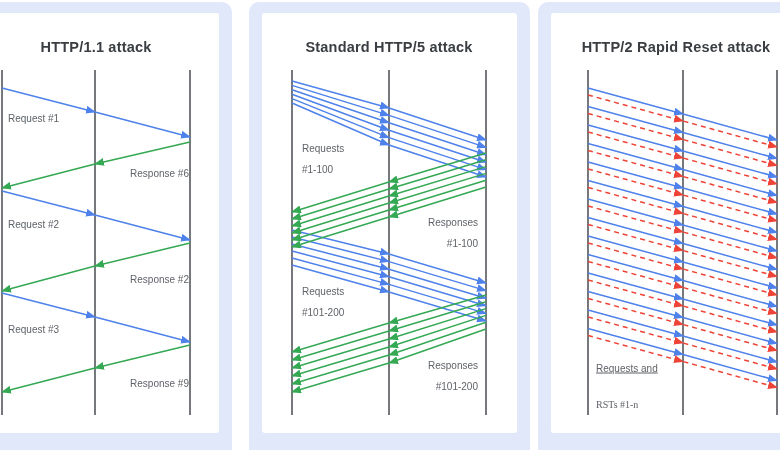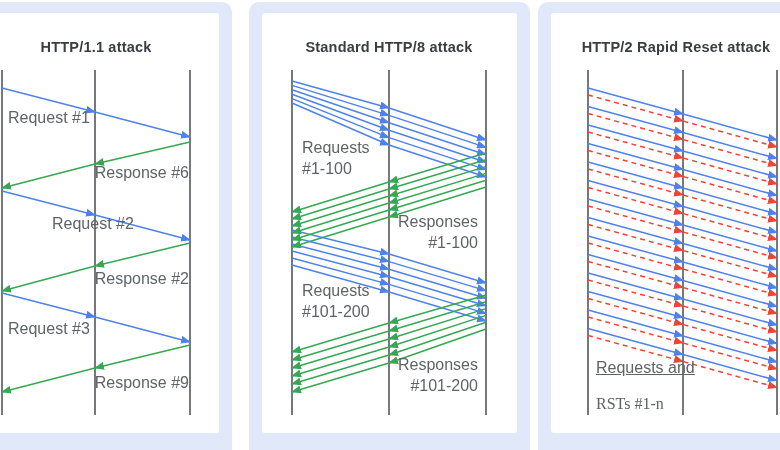--- a/index.html
+++ b/index.html
@@ -24,38 +24,38 @@
     font-size:14.5px;font-weight:bold;letter-spacing:.2px;
     color:var(--title_text,#3a3d41);z-index:3;
   }
   #title1{left:-34px}
   #title2{left:259px}
   #title3{left:546px}
   #overlay{position:absolute;left:0;top:0;z-index:2;}
   #labels{position:absolute;left:0;top:0;width:780px;height:450px;z-index:4;pointer-events:none;}
   .lbl{
     position:absolute;transform:translateY(-50%);
-    font-size:16px;color:var(--label_text,#5f6368);white-space:nowrap;
+    font-size:10px;color:var(--label_text,#5f6368);white-space:nowrap;
   }
 </style>
 </head>
 <body>
 
 <div class="card" id="card1">
   <div class="inner"></div>
 </div>
 <div class="card" id="card2">
   <div class="inner"></div>
 </div>
 <div class="card" id="card3">
   <div class="inner"></div>
 </div>
 
 <div class="title" id="title1">HTTP/1.1 attack</div>
-<div class="title" id="title2">Standard HTTP/8 attack</div>
+<div class="title" id="title2">Standard HTTP/5 attack</div>
 <div class="title" id="title3">HTTP/2 Rapid Reset attack</div>
 
 <svg id="overlay" width="780" height="450" viewBox="0 0 780 450">
   <defs id="overlay-defs">
       <marker id="m_request_blue" markerWidth="10" markerHeight="8" refX="9" refY="4" orient="auto" markerUnits="userSpaceOnUse">
         <path d="M0,0 L10,4 L0,8 Z" fill="#4e82ea"></path>
       </marker>
       <marker id="m_response_green" markerWidth="10" markerHeight="8" refX="9" refY="4" orient="auto" markerUnits="userSpaceOnUse">
         <path d="M0,0 L10,4 L0,8 Z" fill="#34a853"></path>
       </marker>
@@ -128,21 +128,21 @@
     <polyline points="588,261.5 683,287.5 777,313.5" fill="none" stroke="#ee4437" stroke-width="1.5" marker-mid="url(#m_rst_red)" marker-end="url(#m_rst_red)" stroke-dasharray="5 4"></polyline>
     <polyline points="588,280 683,306 777,332" fill="none" stroke="#ee4437" stroke-width="1.5" marker-mid="url(#m_rst_red)" marker-end="url(#m_rst_red)" stroke-dasharray="5 4"></polyline>
     <polyline points="588,298.5 683,324.5 777,350.5" fill="none" stroke="#ee4437" stroke-width="1.5" marker-mid="url(#m_rst_red)" marker-end="url(#m_rst_red)" stroke-dasharray="5 4"></polyline>
     <polyline points="588,317 683,343 777,369" fill="none" stroke="#ee4437" stroke-width="1.5" marker-mid="url(#m_rst_red)" marker-end="url(#m_rst_red)" stroke-dasharray="5 4"></polyline>
     <polyline points="588,335.5 683,361.5 777,387.5" fill="none" stroke="#ee4437" stroke-width="1.5" marker-mid="url(#m_rst_red)" marker-end="url(#m_rst_red)" stroke-dasharray="5 4"></polyline>
   </svg>
 
 <div id="labels">
     <div class="lbl" style="top: 118px; left: 8px;">Request #1</div>
     <div class="lbl" style="top: 173px; right: 591px;">Response #6</div>
-    <div class="lbl" style="top: 224px; left: 8px; margin-left: 44px;">Request #2</div>
+    <div class="lbl" style="top: 224px; left: 8px;">Request #2</div>
     <div class="lbl" style="top: 279px; right: 591px;">Response #2</div>
     <div class="lbl" style="top: 329px; left: 8px;">Request #3</div>
     <div class="lbl" style="top: 383px; right: 591px;">Response #9</div>
     <div class="lbl" style="top: 148px; left: 302px;">Requests</div>
     <div class="lbl" style="top: 169px; left: 302px;">#1-100</div>
     <div class="lbl" style="top: 222px; right: 302px;">Responses</div>
     <div class="lbl" style="top: 243px; right: 302px;">#1-100</div>
     <div class="lbl" style="top: 291px; left: 302px;">Requests</div>
     <div class="lbl" style="top: 312px; left: 302px;">#101-200</div>
     <div class="lbl" style="top: 365px; right: 302px;">Responses</div>

